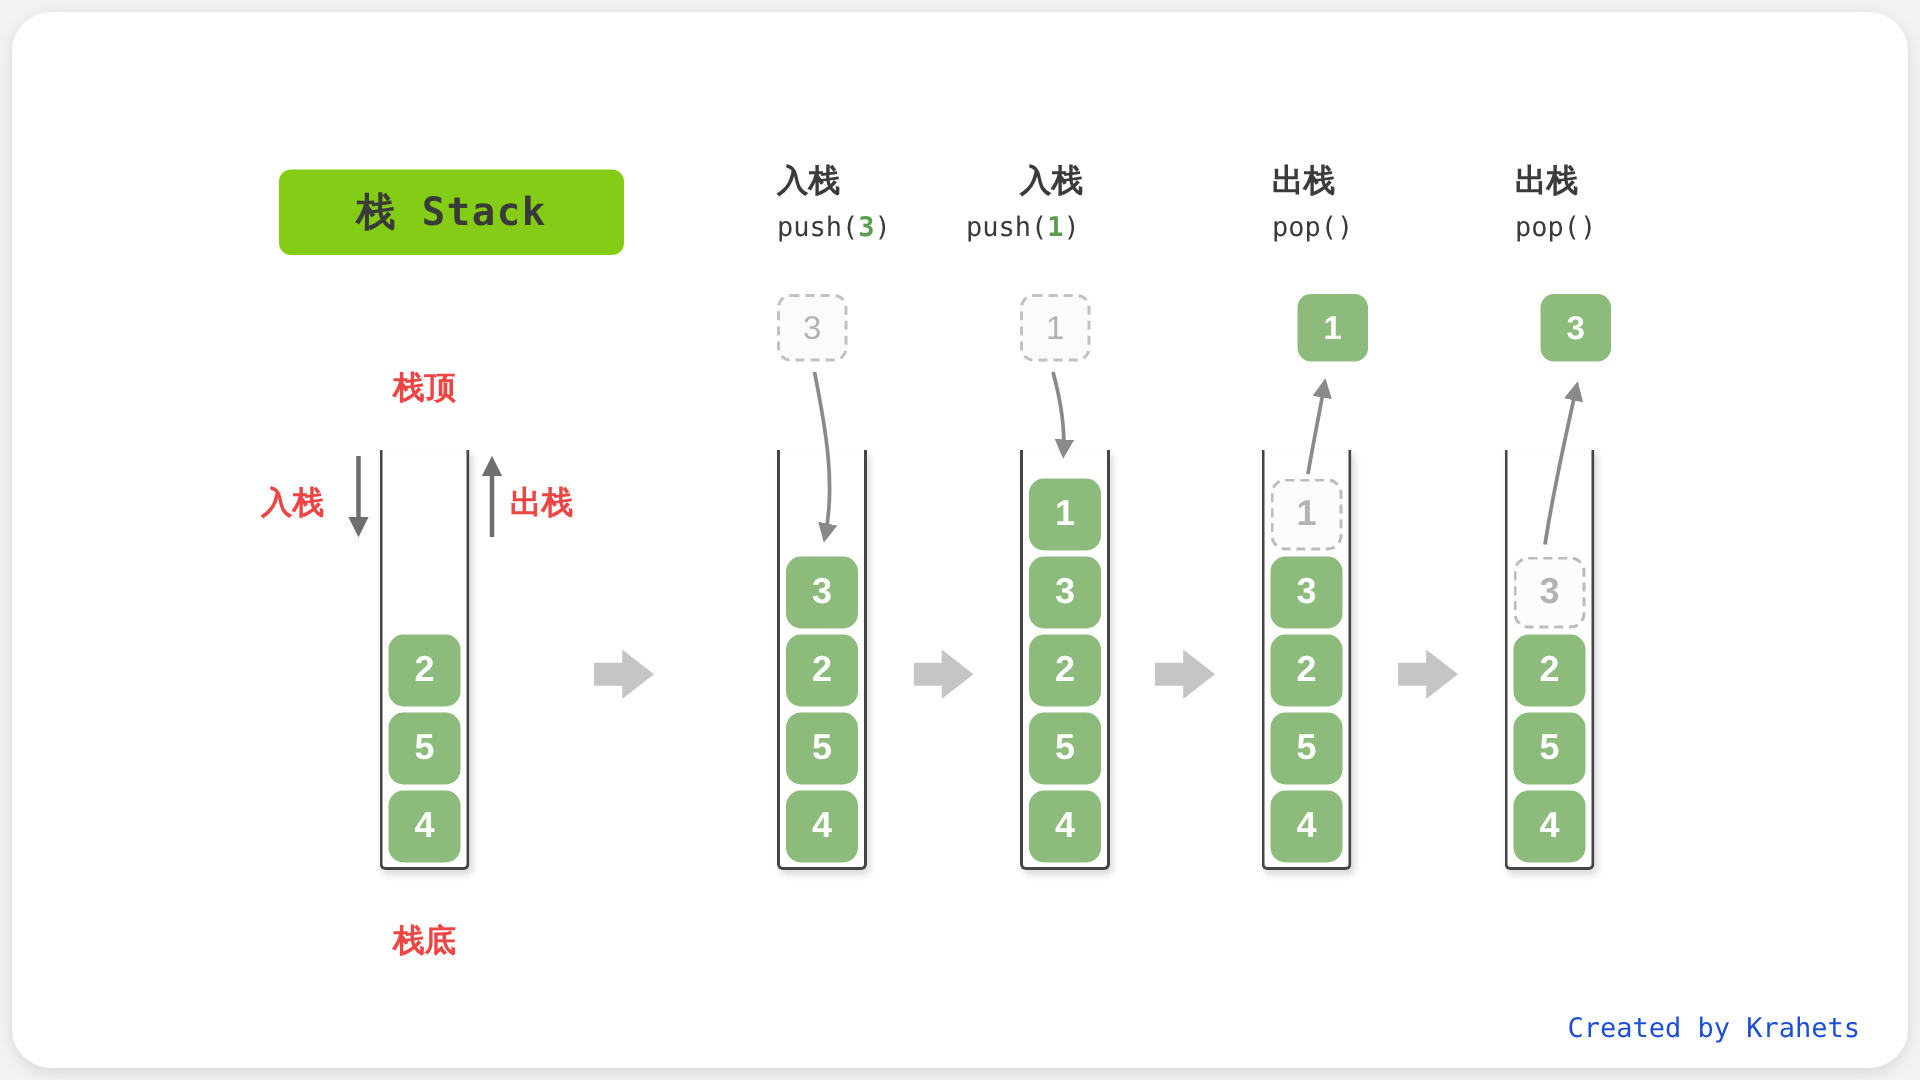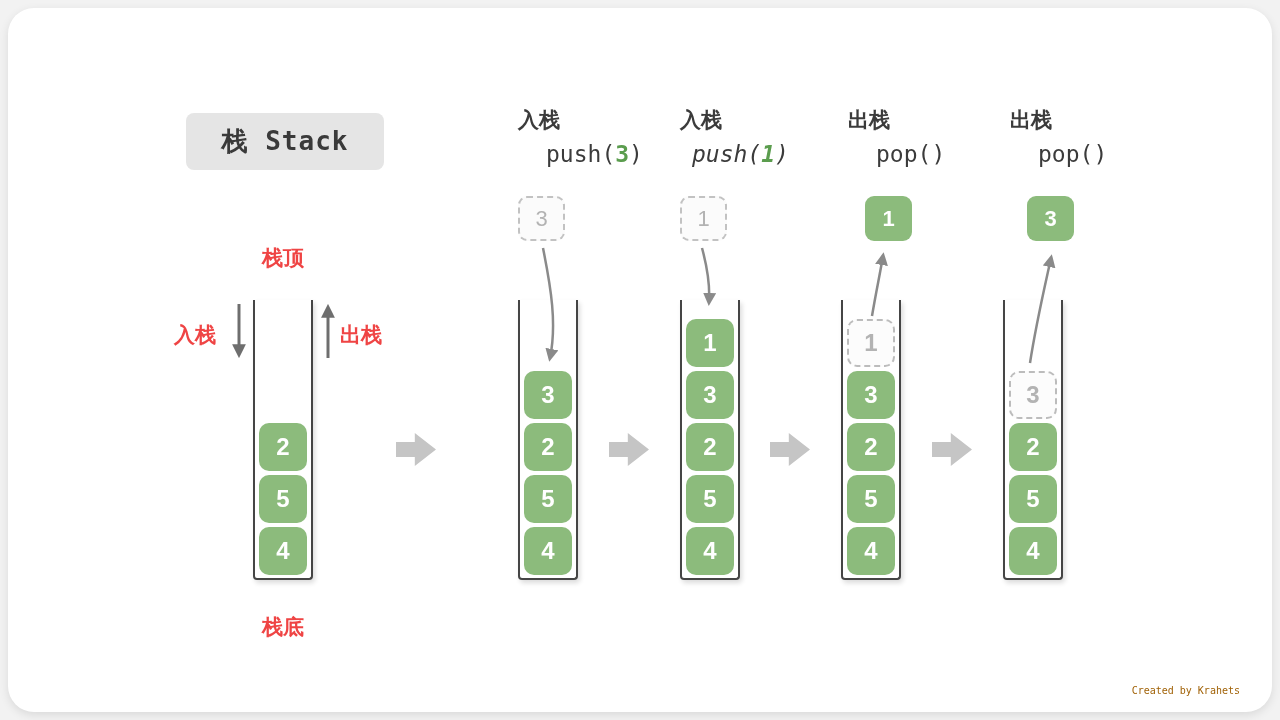--- a/index.html
+++ b/index.html
@@ -2,22 +2,22 @@
 <html><head>
 <meta charset="utf-8">
 <style>
   * { margin:0; padding:0; box-sizing:border-box; }
   html,body { width:1280px; height:720px; background:#f2f2f2; overflow:hidden;
               font-family:"Liberation Sans","DejaVu Sans",sans-serif; }
   .card { position:absolute; left:8px; top:8px; width:1264px; height:704px;
           background:#ffffff; border-radius:26px;
           box-shadow:0 3px 10px rgba(0,0,0,0.10); }
 
-  .badge { position:absolute; left:178px; top:105px; width:198px; height:57px;
-           background:#e5e5e5; border-radius:8px;
+  .badge { position:absolute; left:178px; top:105px; width:230px; height:57px;
+           background:#84cc16; border-radius:8px;
            display:flex; align-items:center; justify-content:center;
            font-family:"DejaVu Sans Mono","Liberation Mono",monospace;
            font-size:26px; font-weight:600; color:#3a3a3a; letter-spacing:1px; }
 
   .side-label { position:absolute; font-size:21px; font-weight:700; color:#ef4444; }
   .lbl-top    { left:275px; top:236px; transform:translateX(-50%); }
   .lbl-bottom { left:275px; top:605px; transform:translateX(-50%); }
   .lbl-push   { left:166px; top:313px; }
   .lbl-pop    { left:332px; top:313px; }
 
@@ -33,31 +33,31 @@
   .cell.ghost { background:#fcfcfc; border:2px dashed #bcbcbc; color:#b3b3b3;
                 font-weight:600; }
 
   .float-box { position:absolute; top:188px; width:47px; height:45px; border-radius:9px;
                display:flex; align-items:center; justify-content:center;
                font-size:22px; z-index:3; }
   .float-box.dashed { background:#fbfbfb; border:2px dashed #c2c2c2; color:#b3b3b3; }
   .float-box.solid  { background:#8cbb7c; color:#ffffff; font-weight:bold; }
 
   .stage-op   { position:absolute; font-size:21px; font-weight:600; color:#3b3b3b; }
-  .stage-code { position:absolute; font-size:23px; color:#3b3b3b;
-                font-family:"DejaVu Sans Mono","Liberation Mono",monospace;margin-left:28px; }
+  .stage-code { position:absolute; font-size:18px; color:#3b3b3b;
+                font-family:"DejaVu Sans Mono","Liberation Mono",monospace; }
   .stage-code .green { color:#5b9d4e; font-weight:bold; }
 
   .block-arrow { position:absolute; top:425px; width:40px; height:33px; background:#c5c5c5;
                  clip-path:polygon(0 27%,47% 27%,47% 0,100% 50%,47% 100%,47% 73%,0 73%); }
 
   .overlay { position:absolute; left:0; top:0; width:1264px; height:704px;
              z-index:4; pointer-events:none; }
 
-  .footer { position:absolute; right:32px; bottom:16px; font-size:10px; color:#a16207;
+  .footer { position:absolute; right:32px; bottom:16px; font-size:18px; color:#1d4ed8;
             font-family:"DejaVu Sans Mono","Liberation Mono",monospace; }
 </style>
 </head>
 <body>
 
 <div class="card">
 
   <div class="badge">栈 Stack</div>
 
   <div class="side-label lbl-top">栈顶</div>
@@ -79,21 +79,21 @@
       <div class="stage-op" style="left: 510px; top: 98px;">入栈</div>
       <div class="stage-code" style="left: 510px; top: 133px;"><span>push(</span><span class="green">3</span><span>)</span></div>
       <div class="stack-container" style="left: 672px;"></div>
       <div class="cell" style="left: 678px; top: 311px;">1</div>
       <div class="cell" style="left: 678px; top: 363px;">3</div>
       <div class="cell" style="left: 678px; top: 415px;">2</div>
       <div class="cell" style="left: 678px; top: 467px;">5</div>
       <div class="cell" style="left: 678px; top: 519px;">4</div>
       <div class="float-box dashed" style="left: 672px;">1</div>
       <div class="stage-op" style="left: 672px; top: 98px;">入栈</div>
-      <div class="stage-code" style="left: 656px; top: 133px; font-style: italic;"><span>push(</span><span class="green">1</span><span>)</span></div>
+      <div class="stage-code" style="left: 636px; top: 133px;"><span>push(</span><span class="green">1</span><span>)</span></div>
       <div class="stack-container" style="left: 833px;"></div>
       <div class="cell ghost" style="left: 839px; top: 311px;">1</div>
       <div class="cell" style="left: 839px; top: 363px;">3</div>
       <div class="cell" style="left: 839px; top: 415px;">2</div>
       <div class="cell" style="left: 839px; top: 467px;">5</div>
       <div class="cell" style="left: 839px; top: 519px;">4</div>
       <div class="float-box solid" style="left: 857px;">1</div>
       <div class="stage-op" style="left: 840px; top: 98px;">出栈</div>
       <div class="stage-code" style="left: 840px; top: 133px;"><span>pop()</span></div>
       <div class="stack-container" style="left: 995px;"></div>

